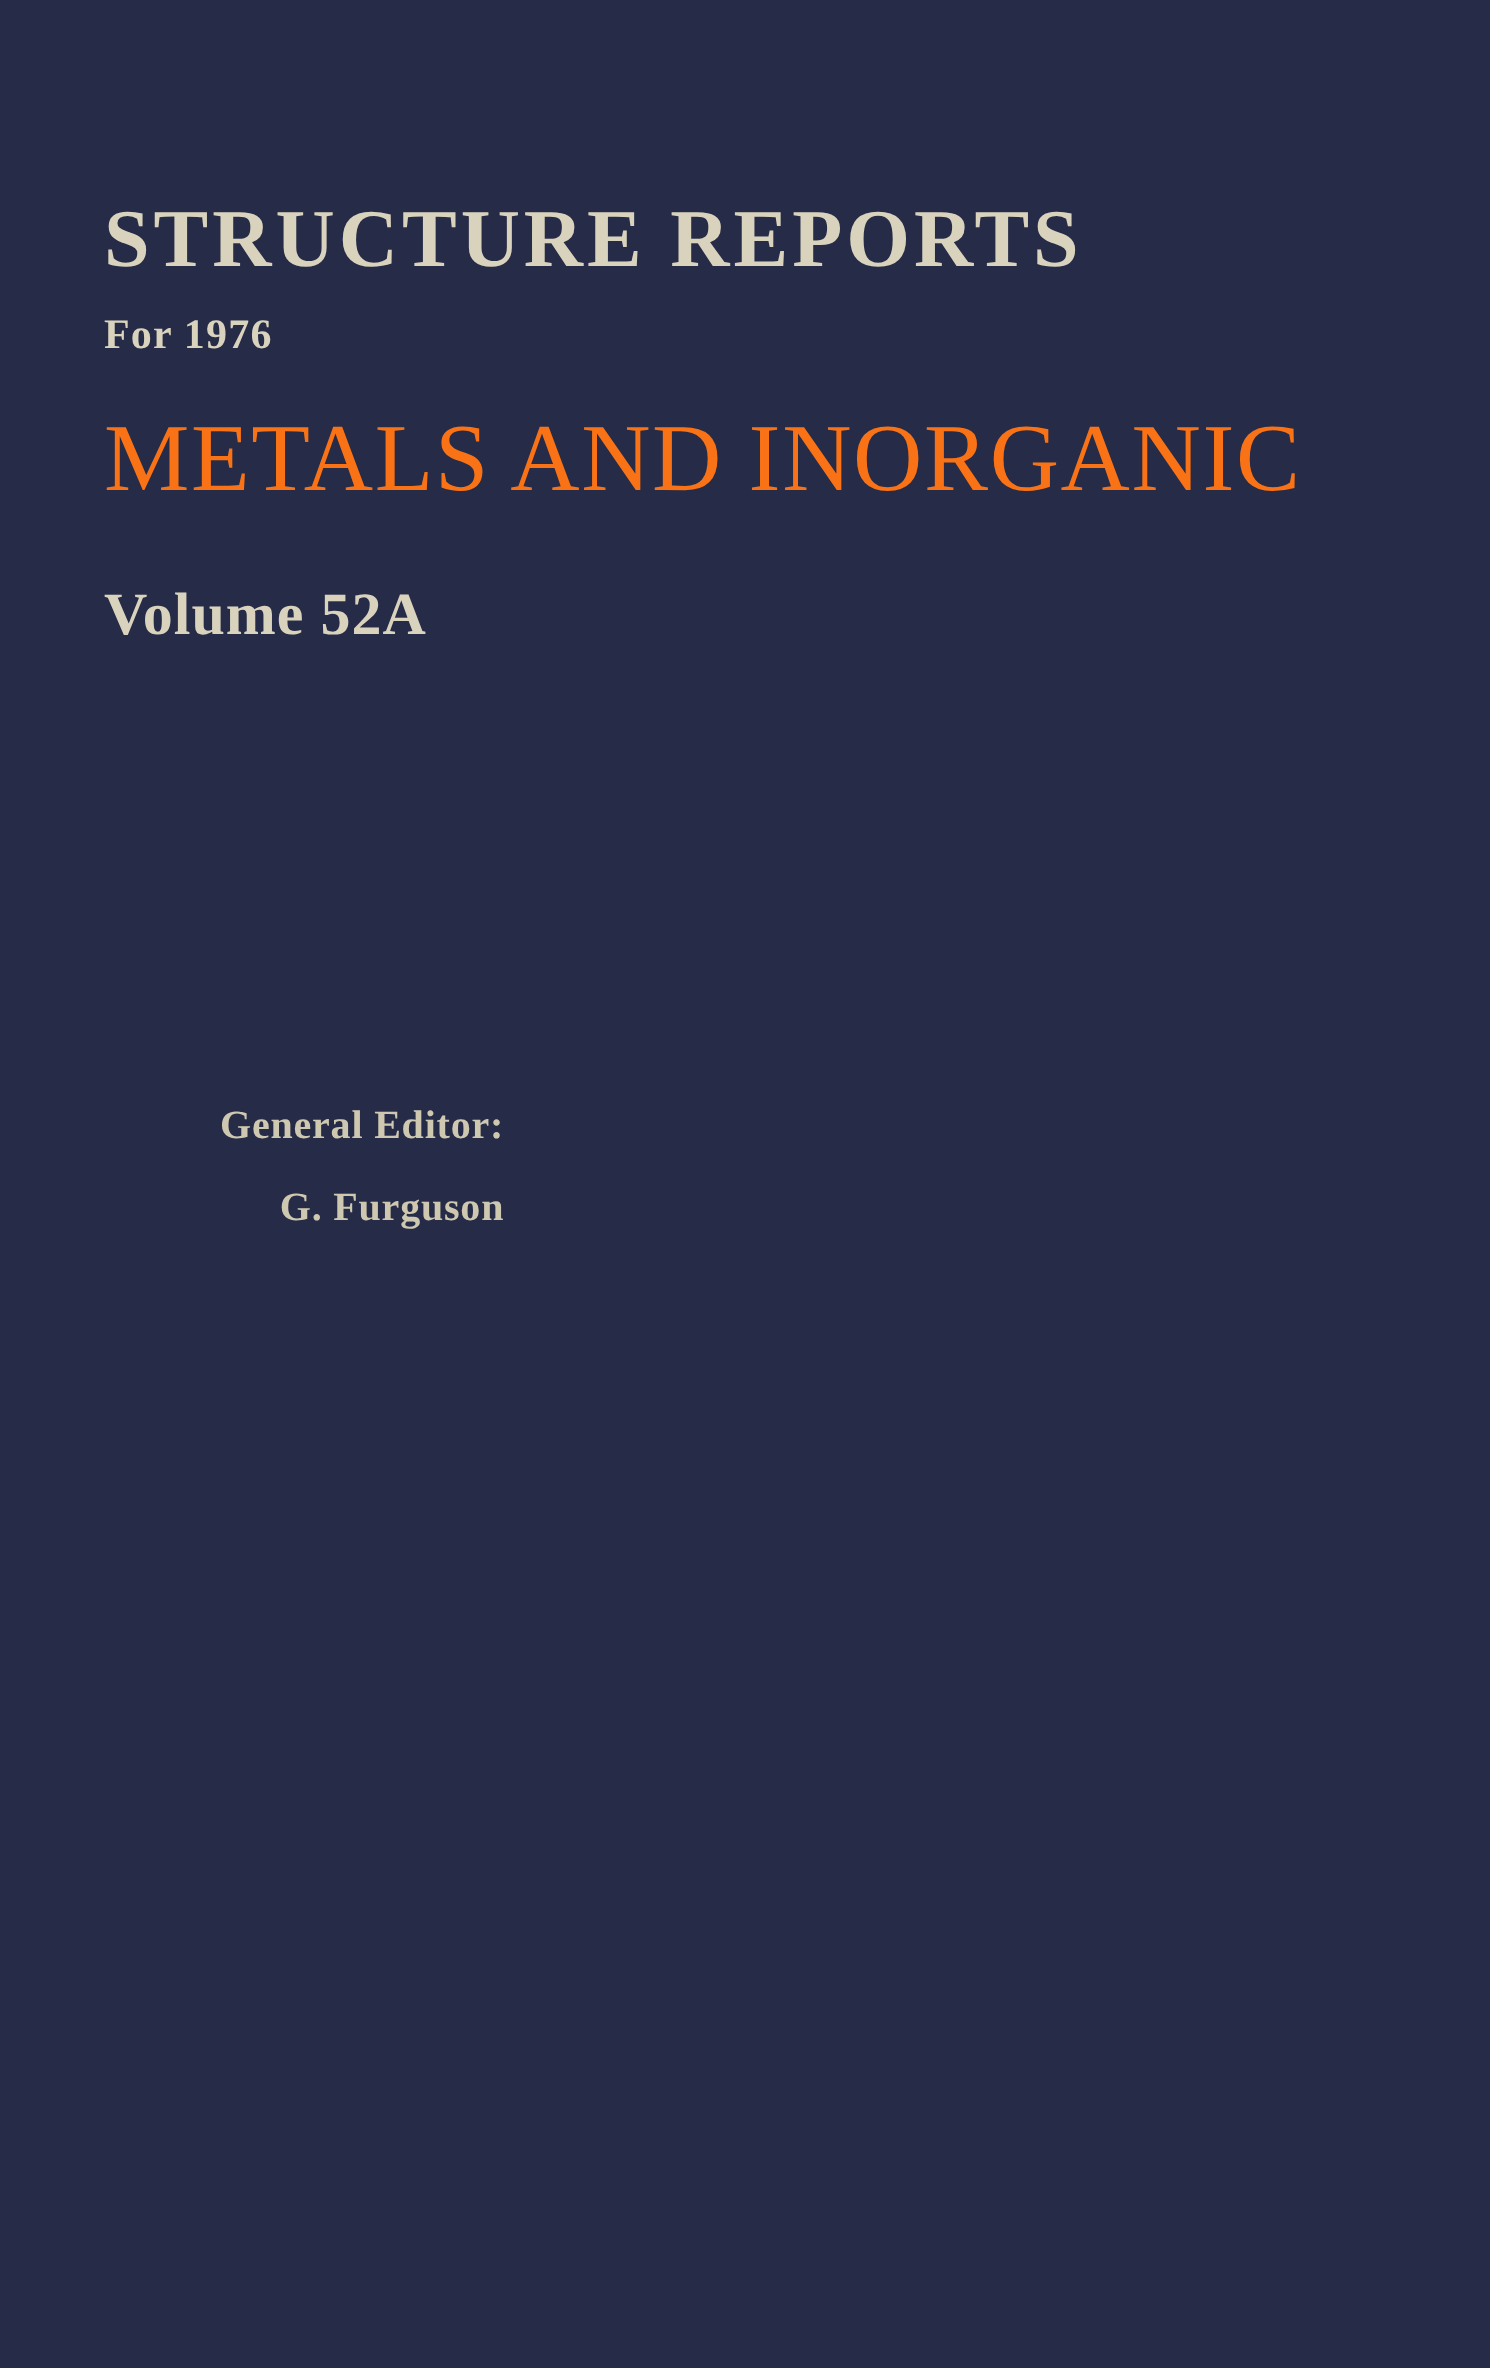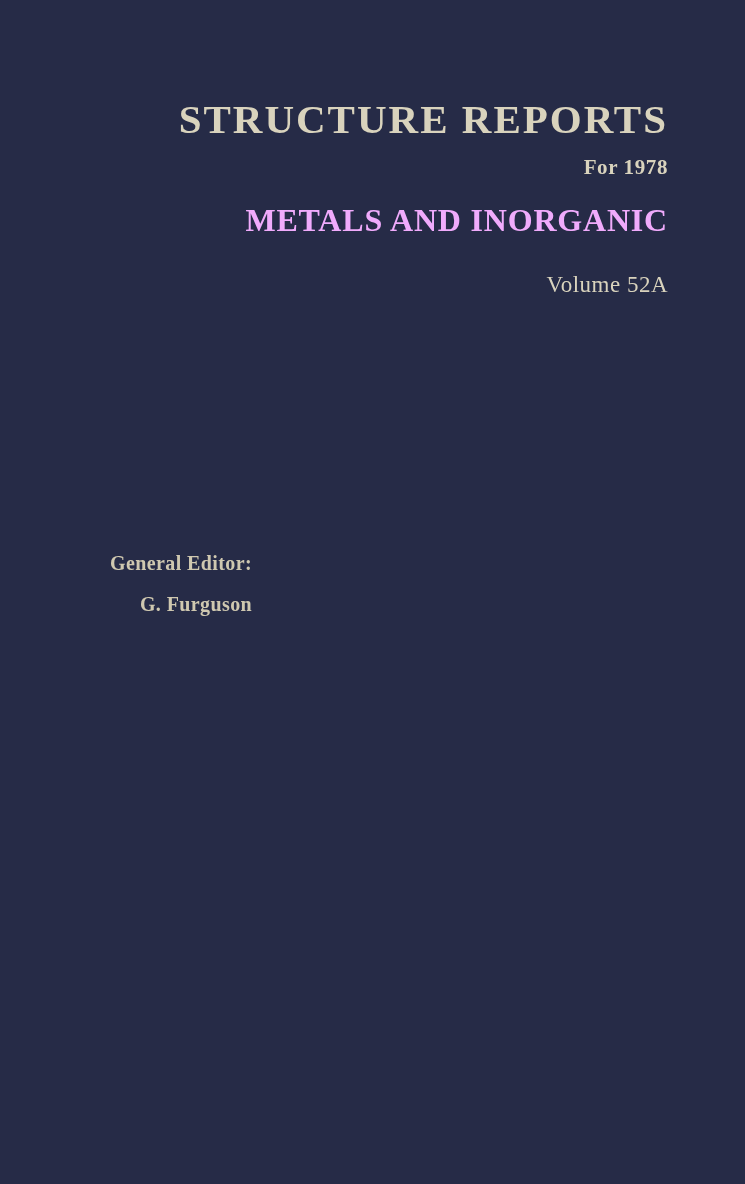--- a/index.html
+++ b/index.html
@@ -18,51 +18,51 @@
     width: 745px;
     height: 1184px;
     background: #262b47;
     box-sizing: border-box;
   }
   .title-block {
     position: absolute;
     left: 0;
     right: 0;
     top: 98px;
-    text-align: right;
-    padding: 0 77px;
+    text-align: left;
+    padding: 0 52px;
     box-sizing: border-box;
   }
   .main-title {
     color: #d9d3bd;
     font-weight: bold;
     font-size: 41px;
     letter-spacing: 2.0px;
     line-height: 1.05;
     margin: 0;
   }
   .for-year {
     color: #d9d3bd;
     font-weight: bold;
     font-size: 21px;
     letter-spacing: 0.6px;
     margin: 14px 0 0 0;
   }
   .subtitle {
-    color: #f0abfc;
-    font-weight: bold;
-    font-size: 32px;
+    color: #f97316;
+    font-weight: normal;
+    font-size: 48px;
     letter-spacing: 0.8px;
     line-height: 1.18;
     margin: 22px 0 0 0;
   }
   .volume {
     color: #d9d3bd;
-    font-weight: normal;
-    font-size: 23px;
+    font-weight: bold;
+    font-size: 30px;
     letter-spacing: 0.5px;
     margin: 32px 0 0 0;
   }
   .editors {
     position: absolute;
     left: 110px;
     top: 552px;
   }
   .editor-group {
     margin-bottom: 58px;
@@ -83,21 +83,21 @@
     text-align: right;
   }
 </style>
 </head>
 <body>
 
 <div class="cover">
 
   <div class="title-block">
     <h1 class="main-title">STRUCTURE REPORTS</h1>
-    <p class="for-year">For 1978</p>
+    <p class="for-year">For 1976</p>
     <h2 class="subtitle">
       <span>METALS AND INORGANIC</span><br>
     </h2>
     <p class="volume">Volume 52A</p>
   </div>
 
   <div class="editors">
     <div class="editor-group">
       <p class="editor-role">General Editor:</p>
       <p class="editor-name">G. Furguson</p>

